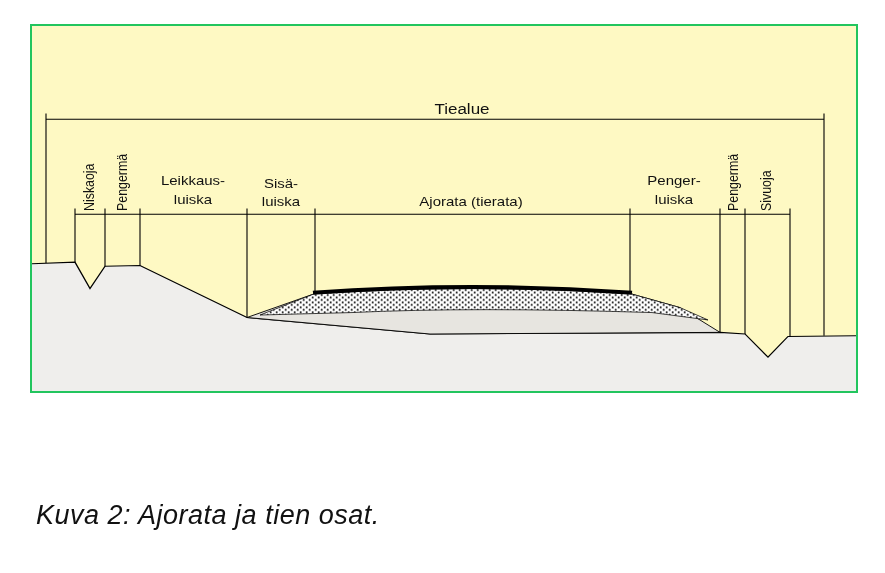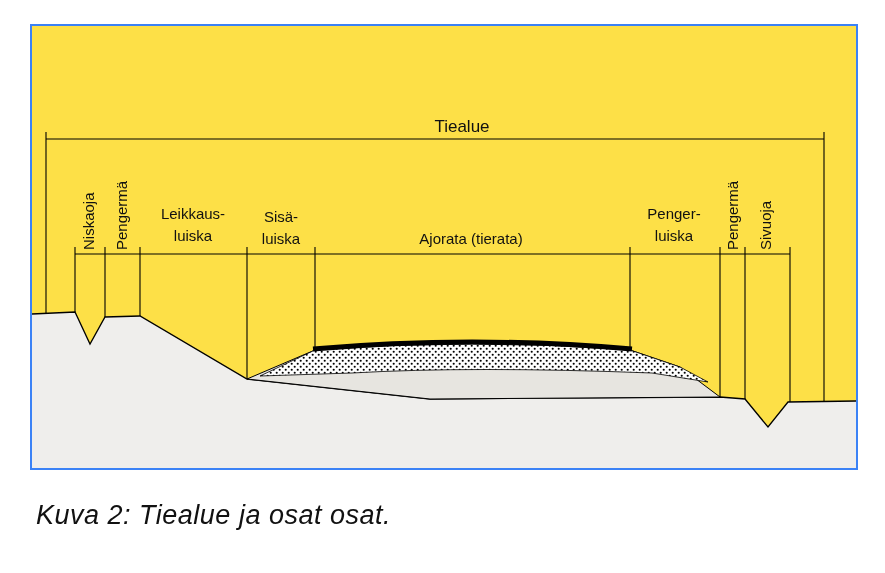--- a/index.html
+++ b/index.html
@@ -13,24 +13,24 @@
     width: 885px;
     height: 573px;
     background: #ffffff;
     overflow: hidden;
   }
   .diagram-box {
     position: absolute;
     left: 30px;
     top: 24px;
     width: 828px;
-    height: 446px;
-    border: 2px solid #3b82f6;
+    height: 369px;
+    border: 2px solid #22c55e;
     box-sizing: border-box;
-    background: #fde047;
+    background: #fef9c3;
   }
   .diagram-box svg {
     display: block;
     width: 100%;
     height: 100%;
   }
   .caption {
     position: absolute;
     left: 36px;
     top: 500px;
@@ -95,15 +95,15 @@
 
       <text x="642" y="193" text-anchor="middle">Penger-</text>
       <text x="642" y="215" text-anchor="middle">luiska</text>
 
       <text transform="translate(706,224) rotate(-90)" text-anchor="start">Pengermä</text>
 
       <text transform="translate(739,224) rotate(-90)" text-anchor="start">Sivuoja</text>
     </svg>
   </div>
 
-  <div class="caption">Kuva 2: Tiealue ja osat osat.</div>
+  <div class="caption">Kuva 2: Ajorata ja tien osat.</div>
 
 </div>
 
 </body></html>

